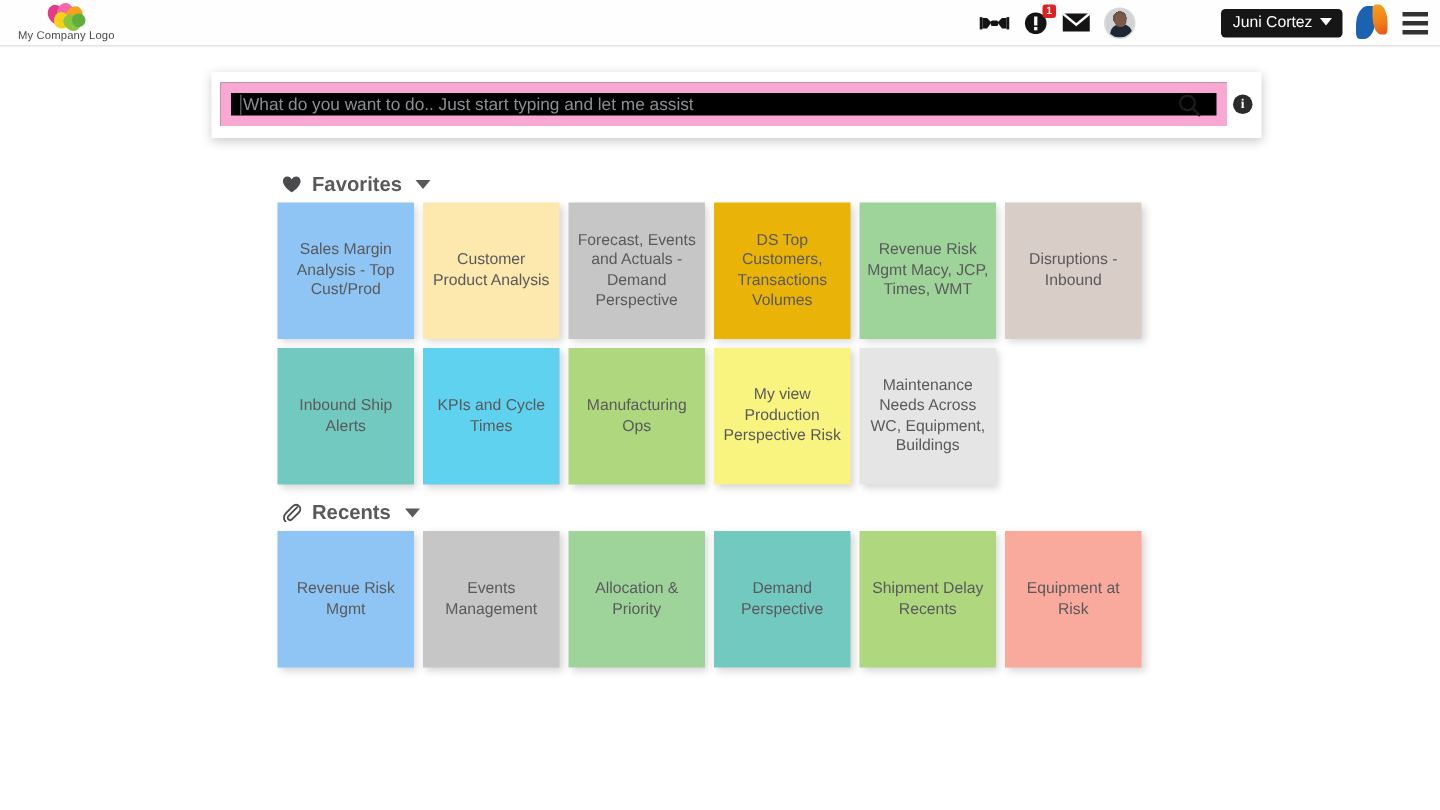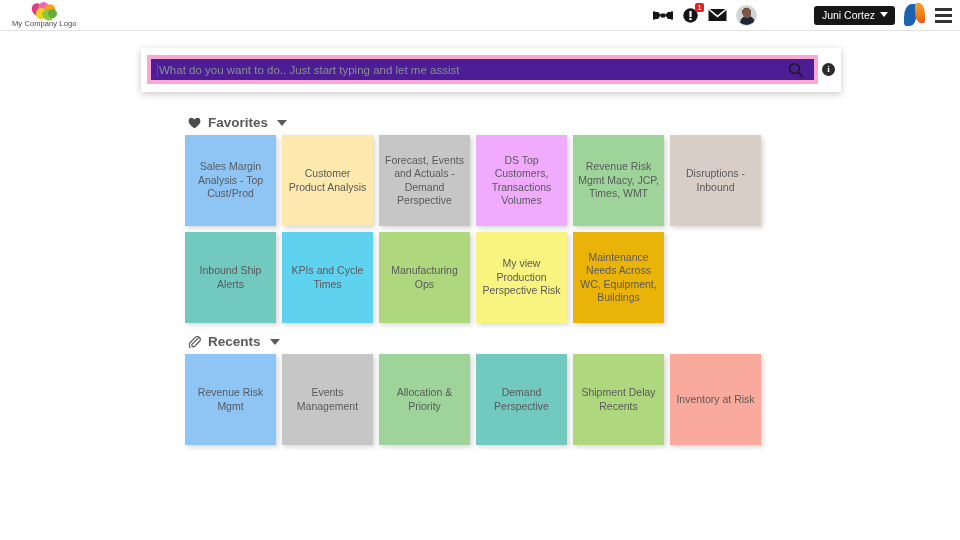--- a/index.html
+++ b/index.html
@@ -72,21 +72,21 @@
   .hamburger span { display: block; width: 17px; height: 3px; background: #333; }
 
   
   .search-panel {
     position: absolute; left: 141px; top: 48px; width: 700px; height: 44px;
     background: #ffffff;
     box-shadow: 0 2px 7px rgba(0,0,0,.22);
   }
   .search-inner {
     position: absolute; left: 6px; top: 7px; width: 671px; height: 29px;
-    border: 4px solid #f9a8d4; background: #4c1d95;
+    border: 7px solid #f9a8d4; background: #000000;
     display: flex; align-items: center;
   }
   .caret-bar { width: 1px; height: 14px; background: #555; margin-left: 6px; }
   .search-placeholder {
     flex: 1; font-size: 11.5px; color: #8b8f93; padding-left: 1px;
     white-space: nowrap; overflow: hidden;
   }
   .search-mag { margin-right: 10px; color: #222; display: flex; }
   .info-dot {
     position: absolute; right: 6px; top: 15px;
@@ -226,42 +226,42 @@
   <div class="grid g-fav" id="fav-grid">
       <div class="tile" style="background: rgb(142, 197, 245);">
         <span>Sales Margin Analysis - Top Cust/Prod</span>
       </div>
       <div class="tile" style="background: rgb(253, 232, 174);">
         <span>Customer Product Analysis</span>
       </div>
       <div class="tile" style="background: rgb(198, 198, 198);">
         <span>Forecast, Events and Actuals - Demand Perspective</span>
       </div>
-      <div class="tile" style="background: #f0abfc; text-align: center;">
+      <div class="tile" style="background: #eab308; text-align: center;">
         <span>DS Top Customers, Transactions Volumes</span>
       </div>
       <div class="tile" style="background: rgb(158, 212, 154);">
         <span>Revenue Risk Mgmt Macy, JCP, Times, WMT</span>
       </div>
       <div class="tile" style="background: rgb(217, 205, 199);">
         <span>Disruptions - Inbound</span>
       </div>
       <div class="tile" style="background: rgb(113, 201, 191);">
         <span>Inbound Ship Alerts</span>
       </div>
       <div class="tile" style="background: rgb(94, 210, 239);">
         <span>KPIs and Cycle Times</span>
       </div>
       <div class="tile" style="background: rgb(174, 215, 126);">
         <span>Manufacturing Ops</span>
       </div>
       <div class="tile" style="background: rgb(249, 244, 127);">
         <span>My view Production Perspective Risk</span>
       </div>
-      <div class="tile" style="background: #eab308;">
+      <div class="tile" style="background: #e5e5e5;">
         <span>Maintenance Needs Across WC, Equipment, Buildings</span>
       </div>
     </div>
 
   <div class="section-head sec-rec">
     <span class="sec-ico">
       <svg width="13" height="13" viewBox="0 0 13 13">
         <path d="M10.2 3.1 L4.4 8.9 C3.6 9.7 3.6 10.7 4.3 11.3 C5.0 12.0 6.0 11.9 6.8 11.1 L11.4 6.5 C12.6 5.3 12.6 3.5 11.4 2.4 C10.3 1.2 8.5 1.2 7.3 2.4 L2.5 7.2 C0.9 8.8 0.9 11.3 2.4 12.8" fill="none" stroke="#4b4b4d" stroke-width="1.2" stroke-linecap="round"></path>
       </svg>
     </span>
@@ -279,18 +279,18 @@
       <div class="tile" style="background: rgb(158, 212, 154);">
         <span>Allocation &amp; Priority</span>
       </div>
       <div class="tile" style="background: rgb(113, 201, 191);">
         <span>Demand Perspective</span>
       </div>
       <div class="tile" style="background: rgb(174, 215, 126);">
         <span>Shipment Delay Recents</span>
       </div>
       <div class="tile" style="background: rgb(249, 170, 156);">
-        <span>Inventory at Risk</span>
+        <span>Equipment at Risk</span>
       </div>
     </div>
 
 
 </div>
 
 </body></html>

